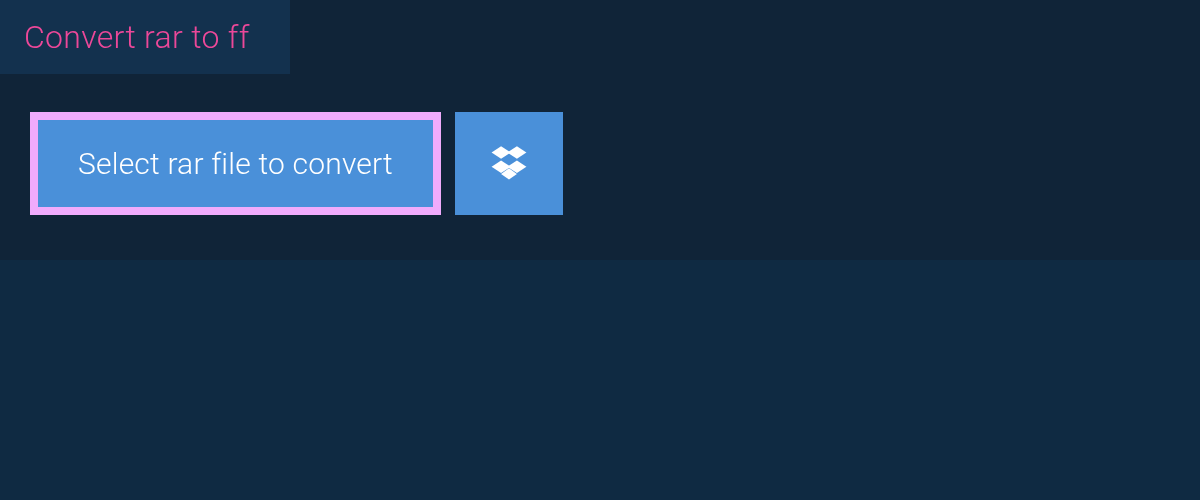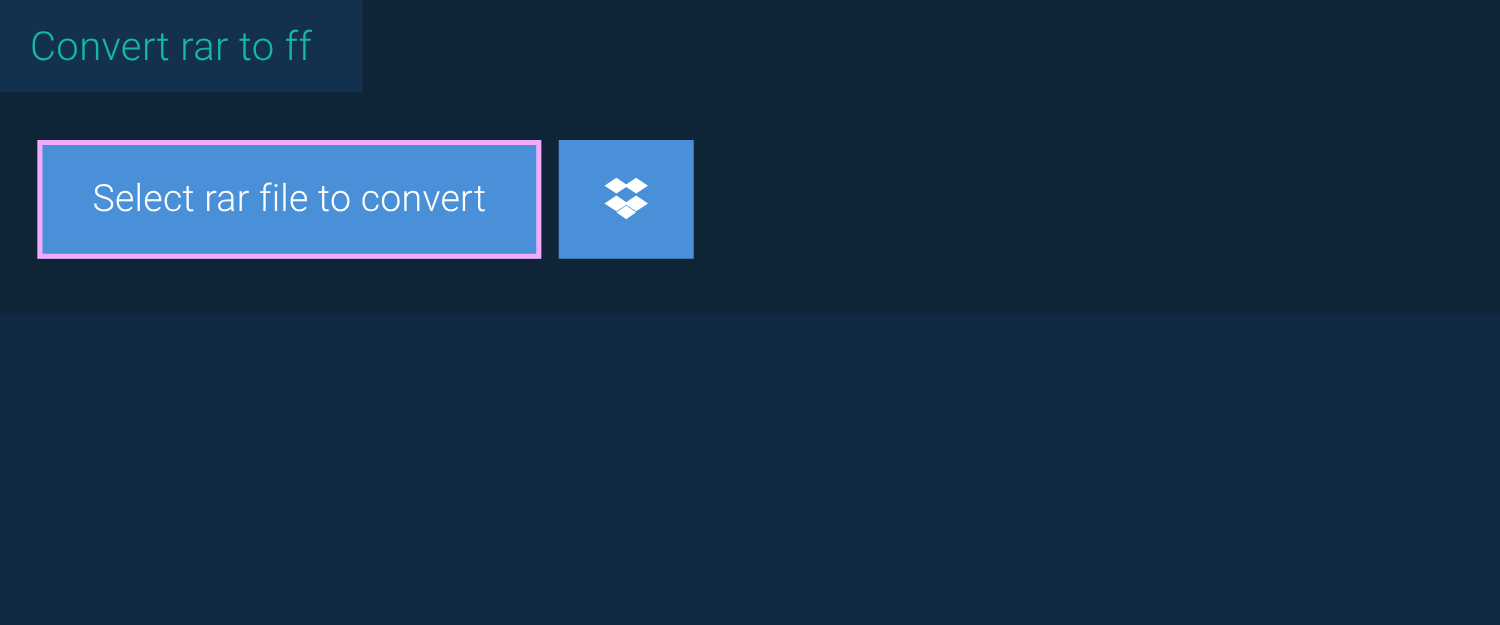--- a/index.html
+++ b/index.html
@@ -17,35 +17,35 @@
     }
     .panel {
       background: #102438;
       width: 100%;
       padding-bottom: 45px;
     }
     .tab {
       display: inline-block;
       background: #13314e;
       padding: 18px 40px 18px 24px;
-      color: #14b8a6;
+      color: #ec4899;
       font-size: 32px;
       font-weight: 300;
       letter-spacing: 0.3px;
     }
     .button-row {
       display: flex;
       align-items: stretch;
       margin-top: 38px;
       margin-left: 30px;
       gap: 14px;
     }
     .select-button {
       background: #4a90d9;
-      border: 4px solid #f0abfc;
+      border: 8px solid #f0abfc;
       color: #ffffff;
       font-size: 30px;
       font-weight: 300;
       padding: 26px 40px;
       cursor: pointer;
       letter-spacing: 0.2px;
       display: flex;
       align-items: center;
       justify-content: center;
     }

